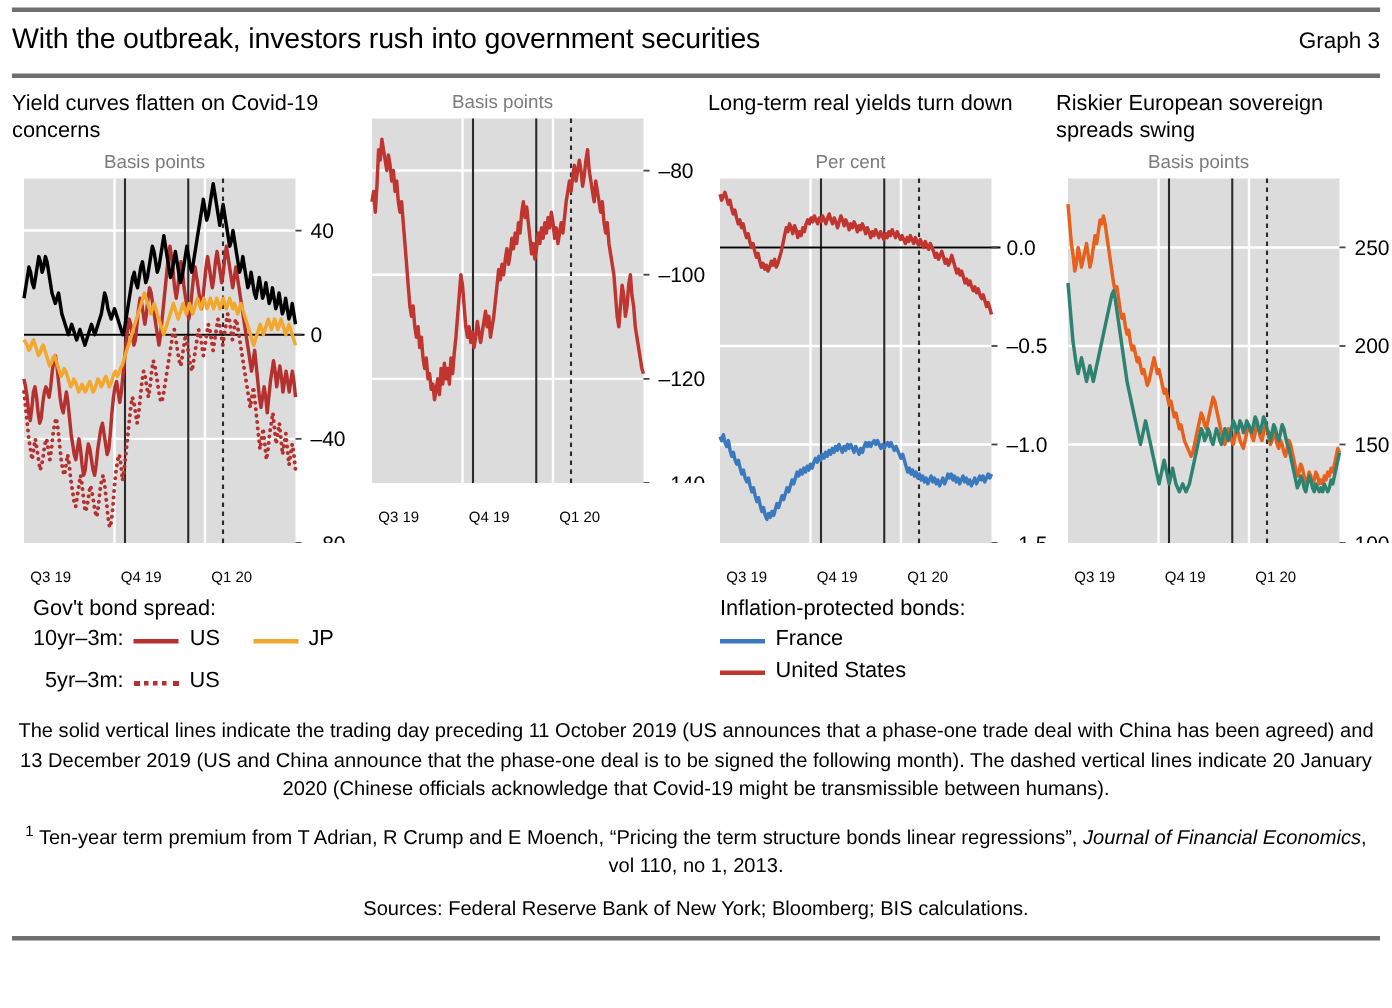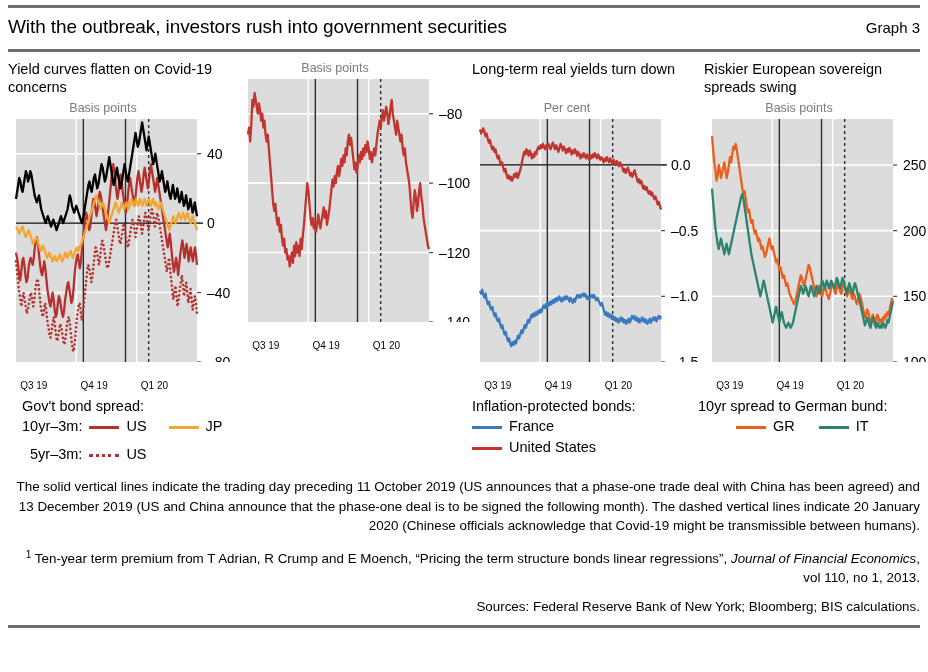--- a/index.html
+++ b/index.html
@@ -25,21 +25,21 @@
   .xaxis{position:relative;height:24px;}
   .xlab{position:absolute;font-size:10px;top:18px;white-space:nowrap;}
   .legends{display:flex;margin-top:10px;}
   .legend-col{box-sizing:border-box;}
   .lg-head{font-size:14.5px;line-height:20px;}
   .lg-row{display:flex;align-items:center;font-size:14.5px;line-height:21px;}
   .lg-key{display:inline-block;width:30px;height:12px;position:relative;margin:0 7px;}
   .lg-key i{position:absolute;left:0;right:0;top:5px;height:3px;display:block;}
   .lg-key.dotted i{height:0;border-top:3.2px dotted;}
   .lg-txt{white-space:nowrap;}
-  .notes{margin-top:12px;font-size:13.4px;line-height:19.5px;text-align:right;}
+  .notes{margin-top:12px;font-size:13.4px;line-height:19.5px;text-align:center;}
   .notes p{margin:0 0 9px 0;}
   .fn-sup{font-size:10px;vertical-align:super;}
   i.it{font-style:italic;}
 </style>
 </head>
 <body>
 
 <div class="page">
 
   <div class="rule-top"></div>
@@ -240,33 +240,20 @@
         <span class="lg-txt">France</span>
       </div>
       <div class="lg-row" style="padding-left:8px">
         <span class="lg-key" style="margin-left:0">
             <i style="background:#C0352F"></i>
           </span>
         <span class="lg-txt">United States</span>
       </div>
     </div>
 
-    <div class="legend-col" style="width:232px">
-      <div class="lg-head" style="padding-left:6px">10yr spread to German bund:</div>
-      <div class="lg-row" style="padding-left:44px">
-        <span class="lg-key" style="margin-left:0">
-            <i style="background:#E8601C"></i>
-          </span>
-        <span class="lg-txt">GR</span>
-        <span class="lg-key" style="margin-left:24px">
-            <i style="background:#2E8270"></i>
-          </span>
-        <span class="lg-txt">IT</span>
-      </div>
-    </div>
 
   </div>
 
   <div class="notes">
     <p>The solid vertical lines indicate the trading day preceding 11 October 2019 (US announces that a phase-one trade deal with China has been agreed) and 13 December 2019 (US and China announce that the phase-one deal is to be signed the following month). The dashed vertical lines indicate 20 January 2020 (Chinese officials acknowledge that Covid-19 might be transmissible between humans).</p>
     <p><span class="fn-sup">1</span> <span>Ten-year term premium from T Adrian, R Crump and E Moench, “Pricing the term structure bonds linear regressions”, </span><i class="it">Journal of Financial Economics</i><span>, vol 110, no 1, 2013.</span></p>
     <p>Sources: Federal Reserve Bank of New York; Bloomberg; BIS calculations.</p>
   </div>
 
   <div class="rule-bot"></div>

